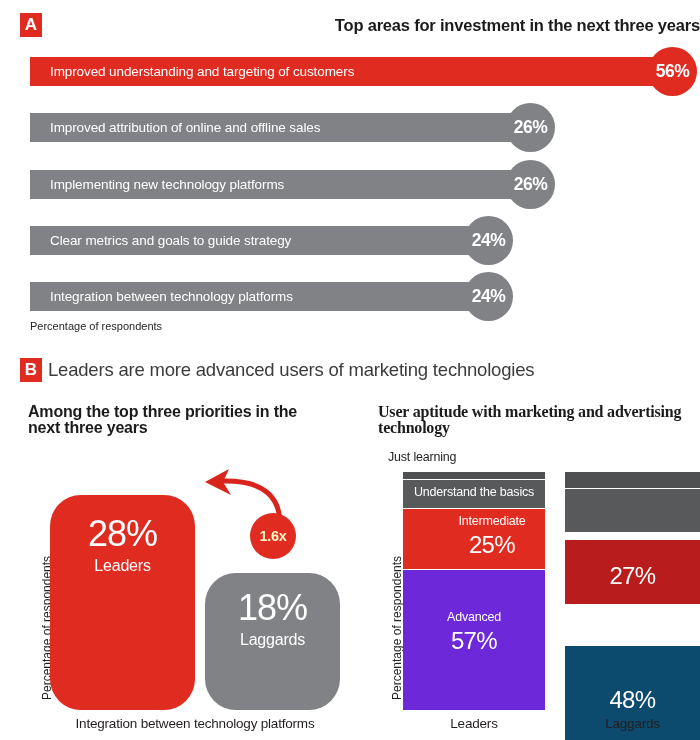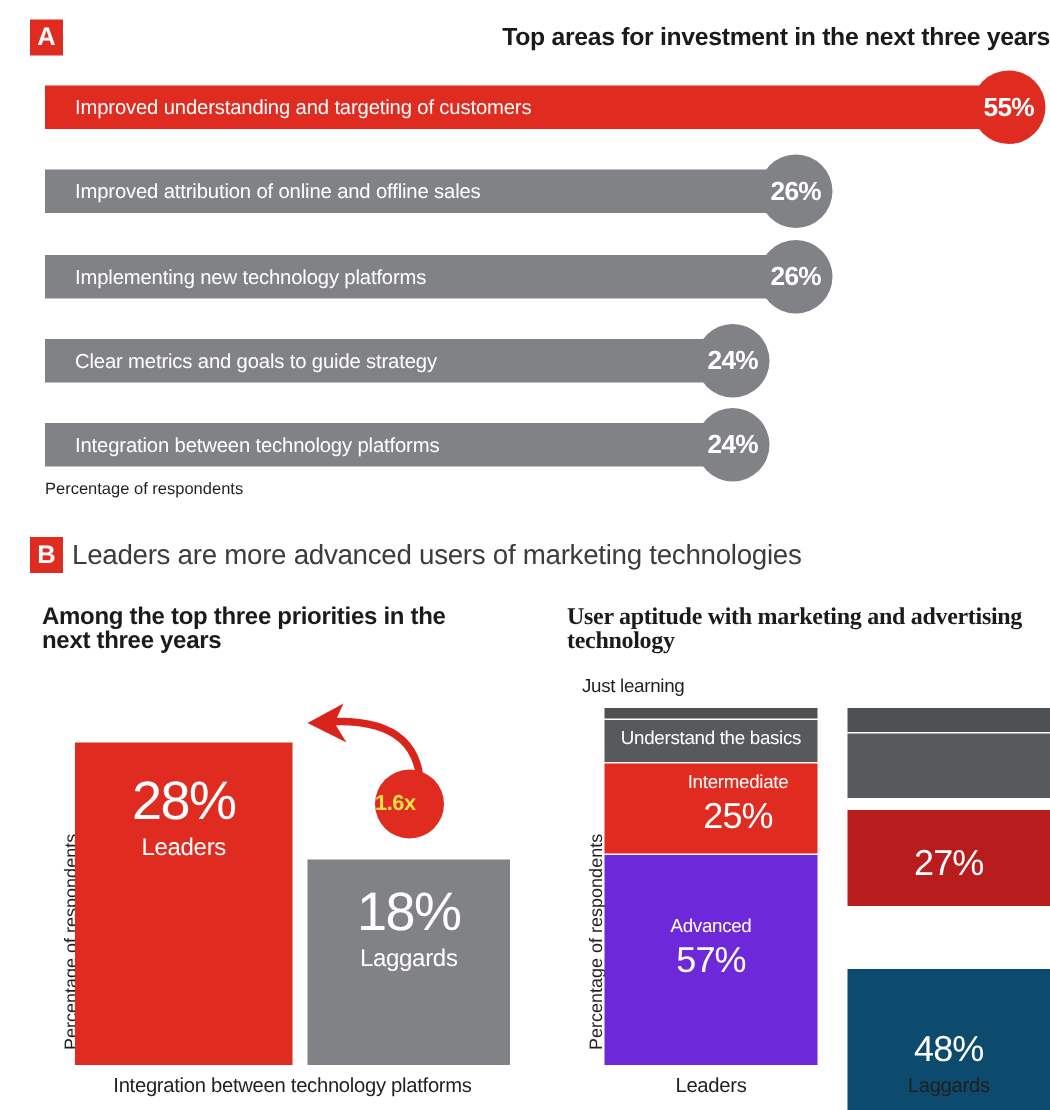--- a/index.html
+++ b/index.html
@@ -101,20 +101,21 @@
     color: #231f20;
     transform-origin: 0 0;
     transform: rotate(-90deg);
     white-space: nowrap;
   }
 
   
   .vbar {
     position: absolute;
     background: #808285;
+    border-radius: 31px;
   }
   .vbar.red { background: #E02B20; }
   .vbar-big {
     position: absolute;
     width: 100%;
     text-align: center;
     color: #ffffff;
     font-size: 36px;
     letter-spacing: -1px;
   }
@@ -126,25 +127,25 @@
     font-size: 16px;
     letter-spacing: -0.2px;
   }
 
   #badge-1-6x {
     position: absolute;
     left: 250px; top: 513px;
     width: 46px; height: 46px;
     border-radius: 50%;
     background: #E02B20;
-    color: #fde047;
+    color: #fef9c3;
     font-size: 14.5px;
     font-weight: bold;
     line-height: 46px;
-    text-align: left;
+    text-align: center;
     letter-spacing: -0.3px;
   }
   #arrow-svg { position: absolute; left: 185px; top: 468px; }
 
   .xcat {
     position: absolute;
     text-align: center;
     font-size: 13.5px;
     color: #231f20;
     letter-spacing: -0.2px;
@@ -173,21 +174,21 @@
 <body>
 
 <div id="root">
 
   <div class="marker" id="marker-a">A</div>
   <div id="panel-a-title">Top areas for investment in the next three years</div>
 
   <div class="hbar-row" style="top:57px; width:630px;">
     <div class="hbar red" style="width:630px;"></div>
     <div class="hbar-label">Improved understanding and targeting of customers</div>
-    <div class="hbar-bubble red" style="left:618px;">55%</div>
+    <div class="hbar-bubble red" style="left:618px;">56%</div>
   </div>
 
   <div class="hbar-row" style="top:113px; width:500px;">
     <div class="hbar" style="width:500px;"></div>
     <div class="hbar-label">Improved attribution of online and offline sales</div>
     <div class="hbar-bubble" style="left:476px;">26%</div>
   </div>
 
   <div class="hbar-row" style="top:170px; width:500px;">
     <div class="hbar" style="width:500px;"></div>

